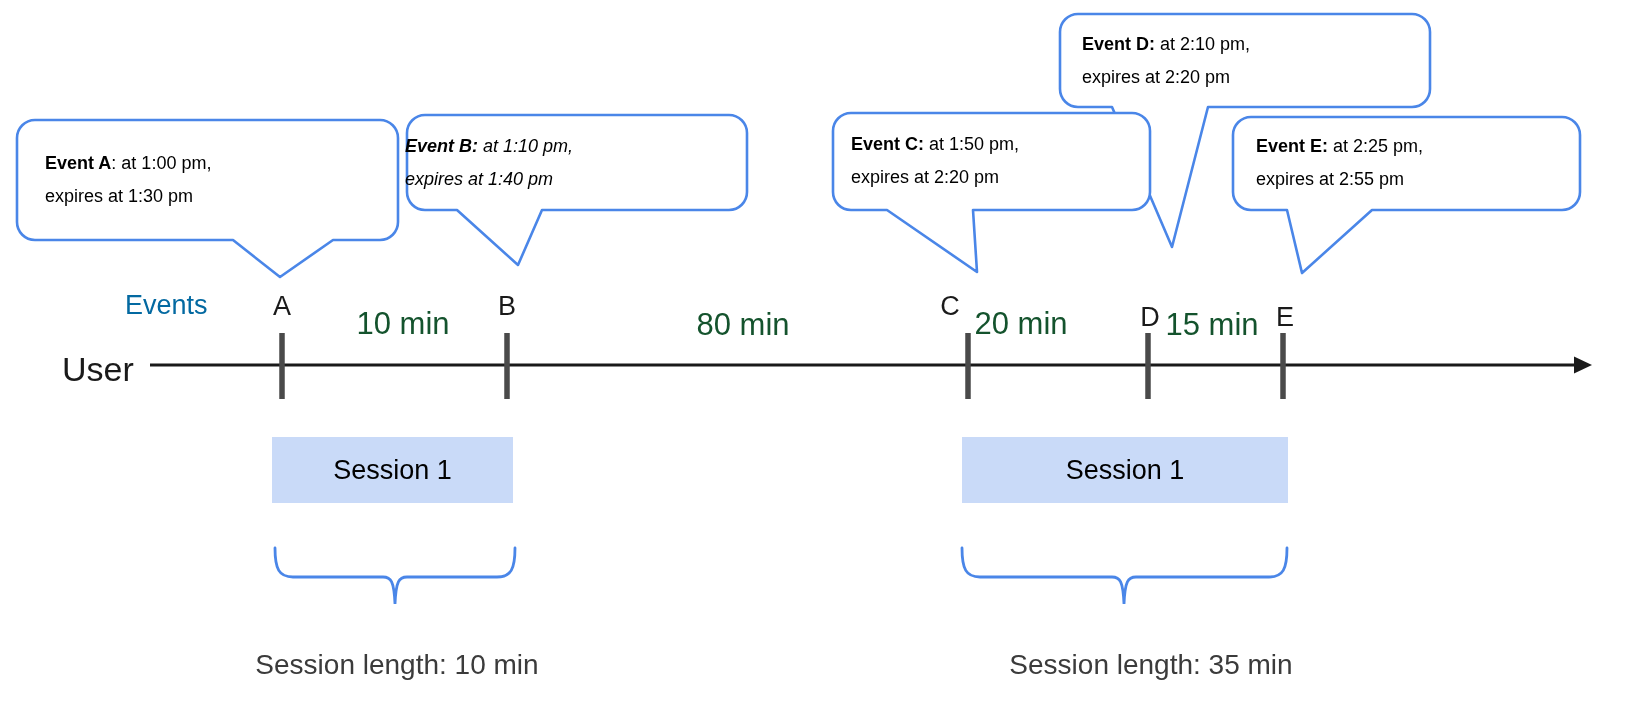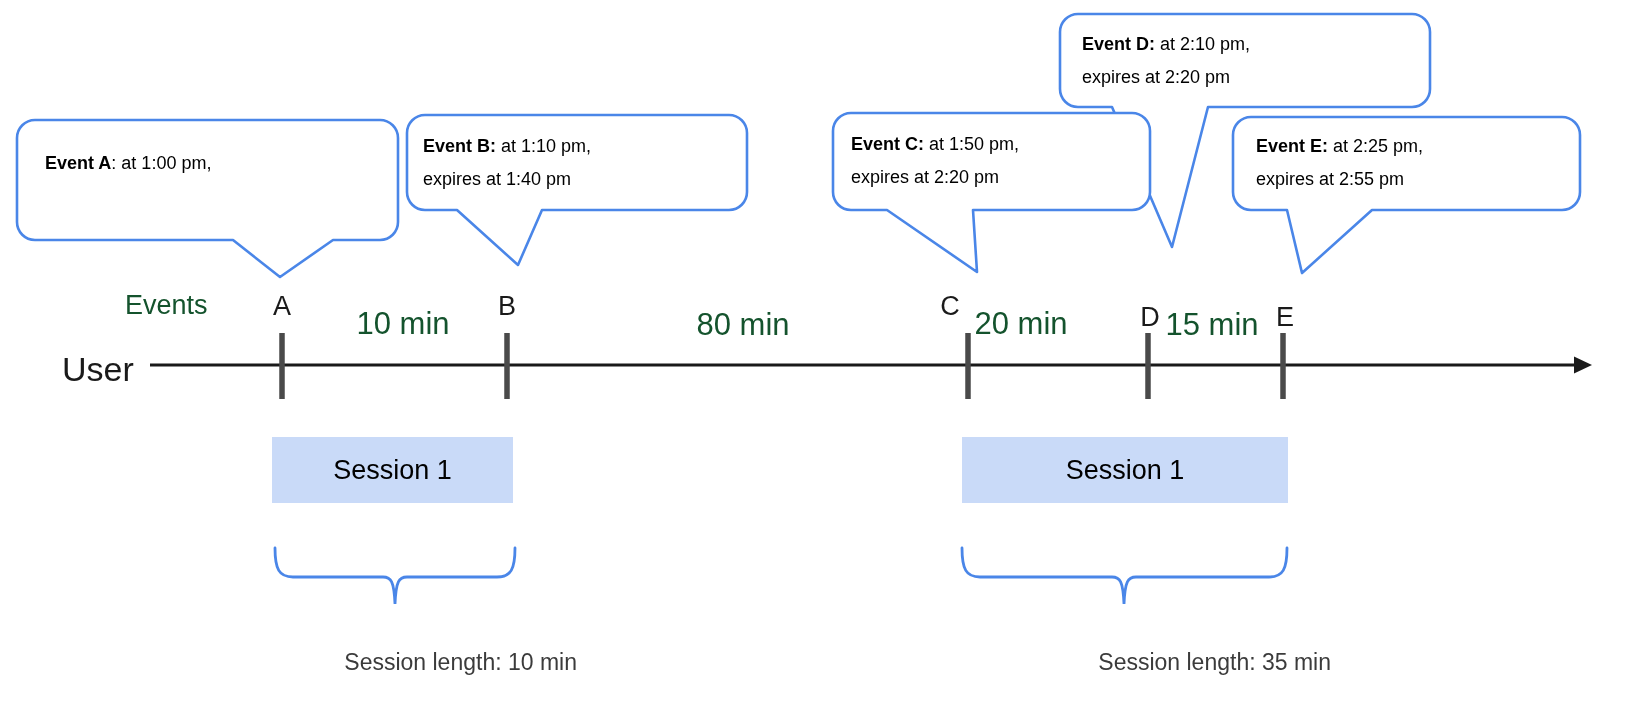--- a/index.html
+++ b/index.html
@@ -22,33 +22,33 @@
   
   .bubble-text{
     position:absolute;
     font-size:18px;line-height:33px;color:#000;
     white-space:nowrap;
   }
   .bubble-text b{font-weight:700;}
   
   .marker-label{position:absolute;font-size:27px;color:#1a1a1a;width:60px;text-align:center;}
   .interval-label{position:absolute;font-size:31px;color:#14532d;width:110px;text-align:center;}
-  .events-label{position:absolute;font-size:27px;color:#14532d;}
+  .events-label{position:absolute;font-size:27px;color:#0369a1;}
   .user-label{position:absolute;font-size:34px;color:#1a1a1a;}
   
   .session-box{
     position:absolute;
     background:var(--session-fill,#c9daf8);
     display:flex;align-items:center;justify-content:center;
     font-size:27px;color:#000;
   }
   .session-length{
     position:absolute;
-    font-size:23px;color:#3b3b3b;
-    width:360px;text-align:right;white-space:nowrap;
+    font-size:28px;color:#3b3b3b;
+    width:360px;text-align:center;white-space:nowrap;
   }
 </style>
 </head>
 <body>
 
 <div class="canvas">
 
   <svg class="layer" width="1634" height="702" viewBox="0 0 1634 702">
 
     <path class="bubble" d="M1078,14 H1412 A18,18 0 0 1 1430,32 V89 A18,18 0 0 1 1412,107 H1208 L1172,247 L1112,107 H1078 A18,18 0 0 1 1060,89 V32 A18,18 0 0 1 1078,14 Z"></path>
@@ -69,23 +69,24 @@
     <line class="tick" x1="968" y1="333" x2="968" y2="399"></line>
     <line class="tick" x1="1148" y1="333" x2="1148" y2="399"></line>
     <line class="tick" x1="1283" y1="333" x2="1283" y2="399"></line>
 
     <path class="brace" d="M275,548 C275,569 279,577 293,577 L383,577 C391,577 394,581 395,604 C396,581 399,577 407,577 L497,577 C511,577 515,569 515,548"></path>
     <path class="brace" d="M962,548 C962,569 966,577 980,577 L1112,577 C1120,577 1123,581 1124,604 C1125,581 1128,577 1136,577 L1269,577 C1283,577 1287,569 1287,548"></path>
   </svg>
 
   <div class="bubble-text" style="left:45px;top:147px;">
     <div><b>Event A</b><span>: at 1:00 pm,</span></div>
+    <div>expires at 1:30 pm</div>
   </div>
 
-  <div class="bubble-text" style="left:423px;top:130px;">
+  <div class="bubble-text" style="left:405px;top:130px;font-style:italic;">
     <div><b>Event B:</b><span> at 1:10 pm,</span></div>
     <div>expires at 1:40 pm</div>
   </div>
 
   <div class="bubble-text" style="left:851px;top:128px;">
     <div><b>Event C:</b><span> at 1:50 pm,</span></div>
     <div>expires at 2:20 pm</div>
   </div>
 
   <div class="bubble-text" style="left:1082px;top:28px;">

